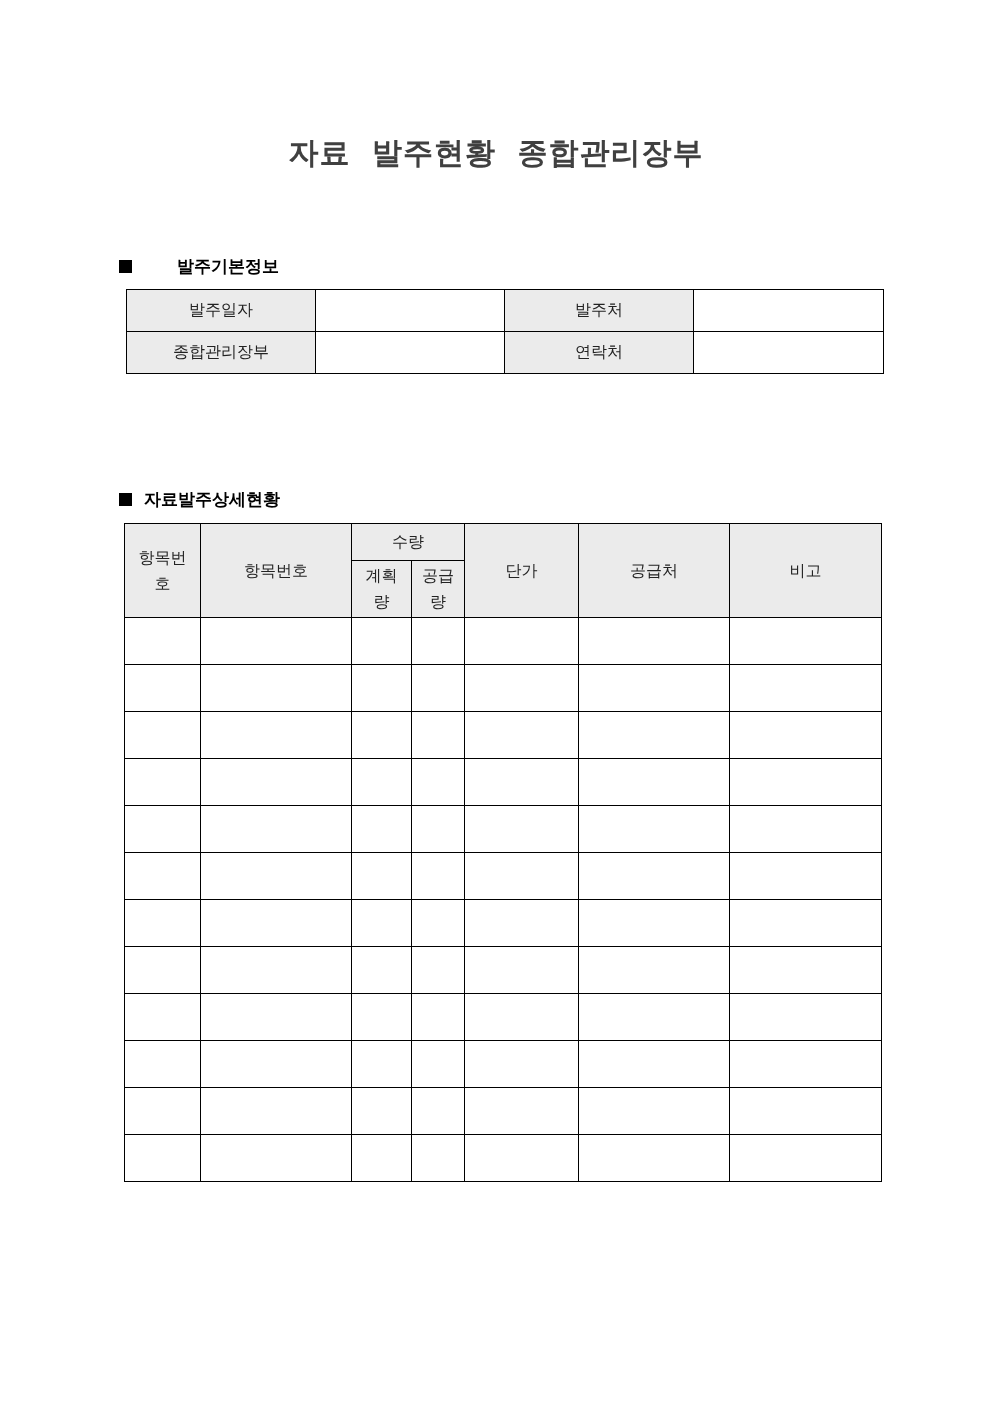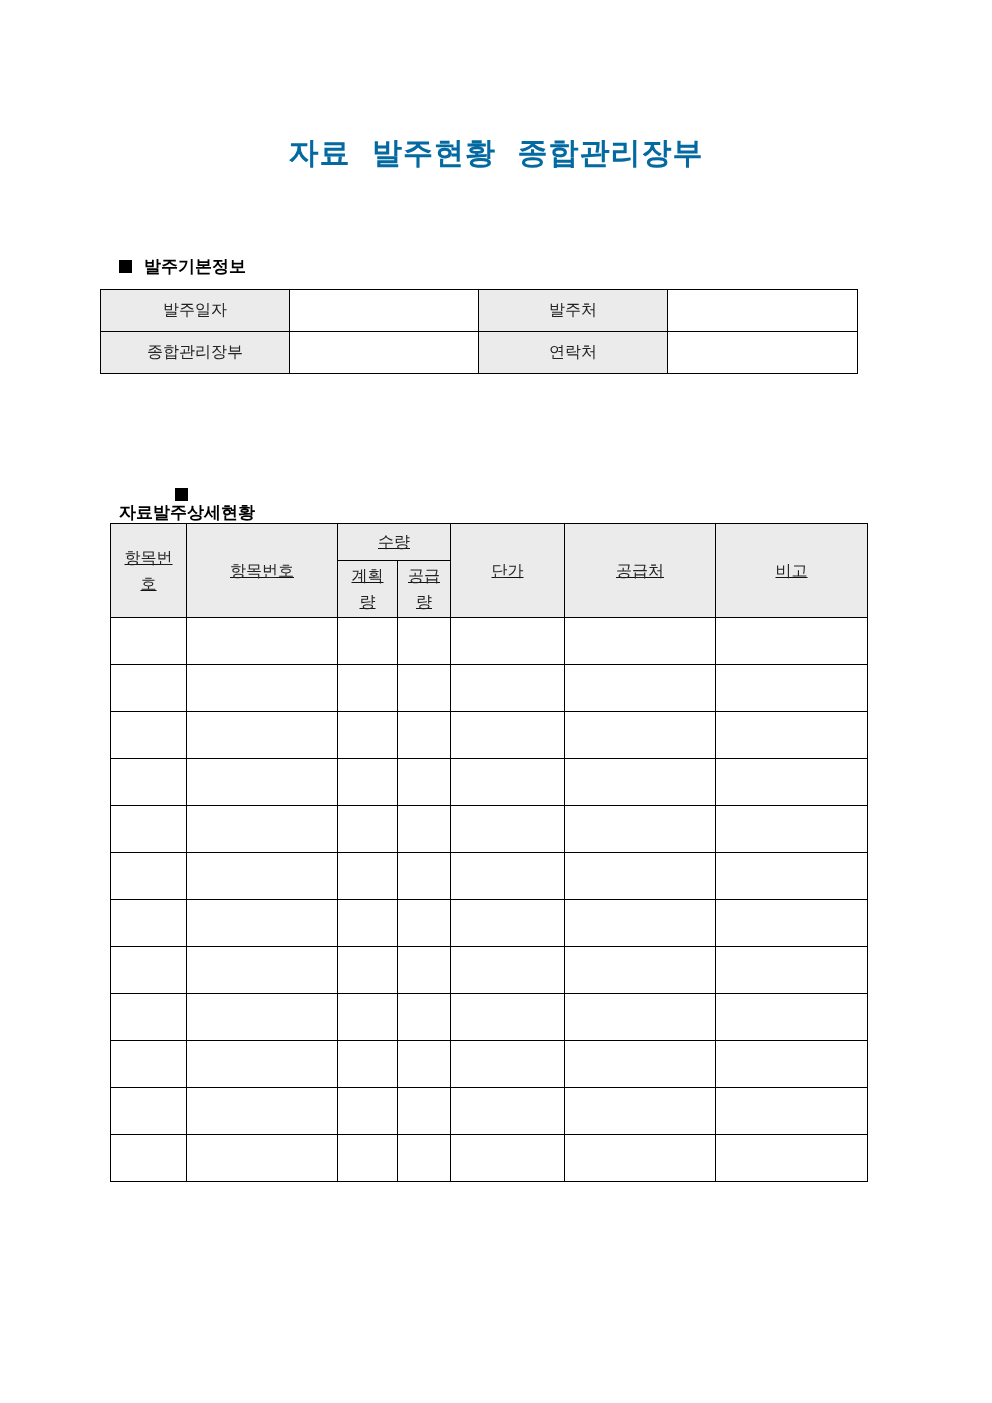--- a/index.html
+++ b/index.html
@@ -4,47 +4,47 @@
   <style>
     html, body { margin: 0; padding: 0; background: #ffffff; }
     body {
       width: 992px; height: 1403px; position: relative; overflow: hidden;
       font-family: "DejaVu Sans", "Liberation Sans", sans-serif;
       color: #111;
     }
     .title {
       position: absolute; left: 0; top: 133px; width: 992px; text-align: center;
       font-size: 30px; font-weight: bold; letter-spacing: 1px; word-spacing: 10px;
-      color: #0369a1;
+      color: #404040;
     }
     .section-heading {
       position: absolute; left: 119px; font-size: 17px; font-weight: bold; color: #000;
       display: flex; align-items: center;
     }
     .section-heading .sq {
       display: inline-block; width: 13px; height: 13px; background: #000; margin-right: 12px;
     }
     table { border-collapse: collapse; table-layout: fixed; position: absolute; }
     td, th {
       border: 1.5px solid #000; padding: 0; text-align: center; vertical-align: middle;
       font-size: 16px; font-weight: normal; color: #222;
     }
     .lbl { background: #ebebeb; }
-    #basic-table { left: 100px; top: 289px; width: 757px; }
+    #basic-table { left: 126px; top: 289px; width: 757px; }
     #basic-table td { height: 41px; }
-    #detail-table { left: 110px; top: 523px; width: 757px; text-decoration: underline; }
+    #detail-table { left: 124px; top: 523px; width: 757px; }
     #detail-table th { background: #ebebeb; line-height: 26px; }
     #detail-table td { height: 46px; }
   </style>
 </head>
 <body>
 
 <div class="title">자료 발주현황 종합관리장부</div>
 
-<div class="section-heading" style="top:255px;">
+<div class="section-heading" style="top:255px;gap:33px;">
   <span class="sq"></span>
   <span>발주기본정보</span>
 </div>
 
 <table id="basic-table">
   <colgroup>
     <col style="width:189px">
       <col style="width:189px">
       <col style="width:189px">
       <col style="width:190px">
@@ -58,21 +58,21 @@
   </tr>
   <tr>
     <td class="lbl">종합관리장부</td>
     <td></td>
     <td class="lbl">연락처</td>
     <td></td>
   </tr>
 </tbody>
   </table>
 
-<div class="section-heading" style="top:488px;flex-direction:column;">
+<div class="section-heading" style="top:488px;">
   <span class="sq"></span>
   <span>자료발주상세현황</span>
 </div>
 
 <table id="detail-table">
   <colgroup>
     <col style="width:76px">
     <col style="width:151px">
     <col style="width:60px">
     <col style="width:53px">

